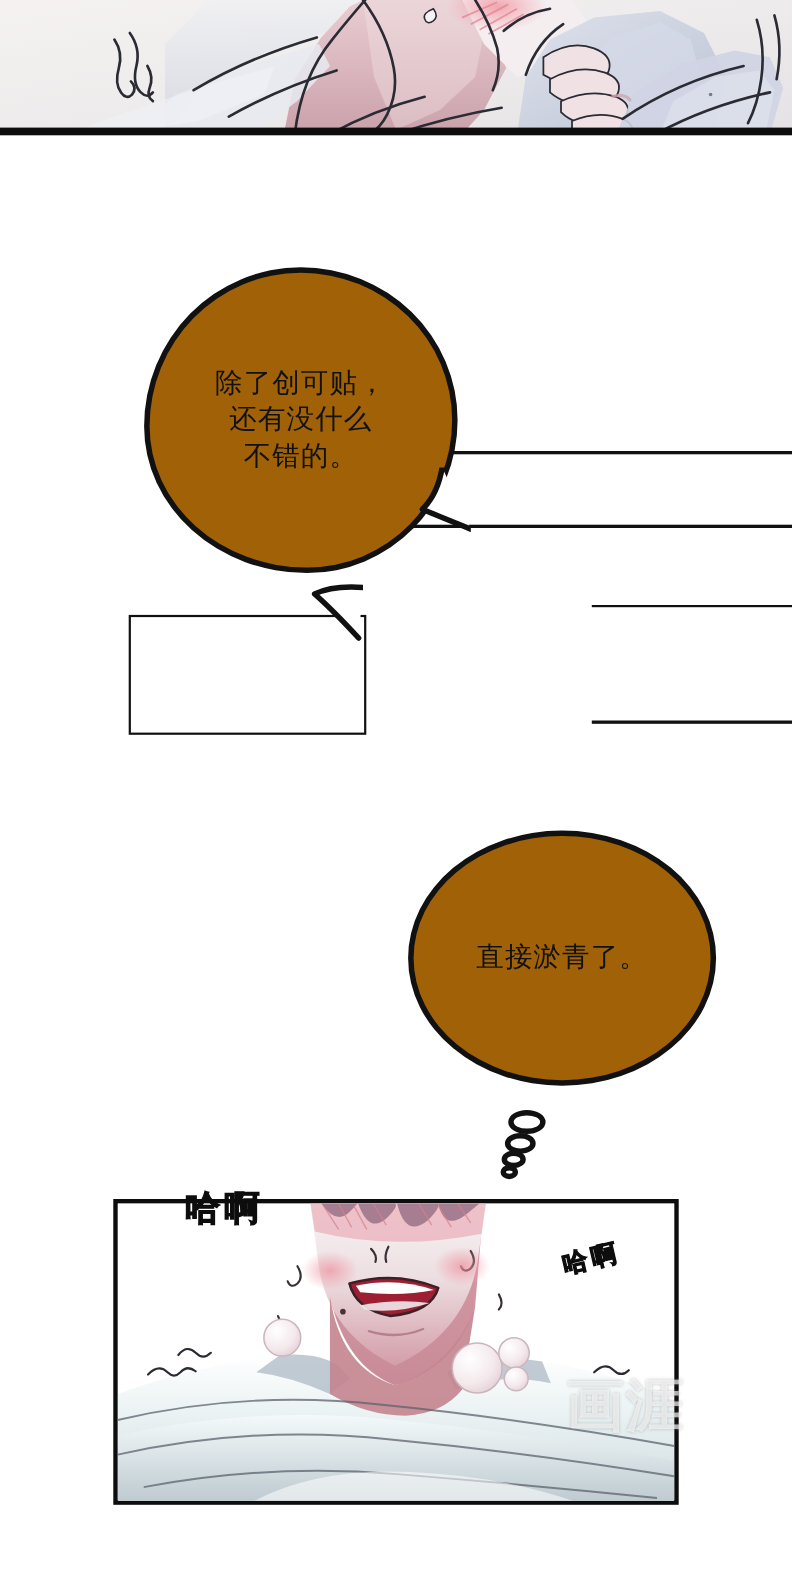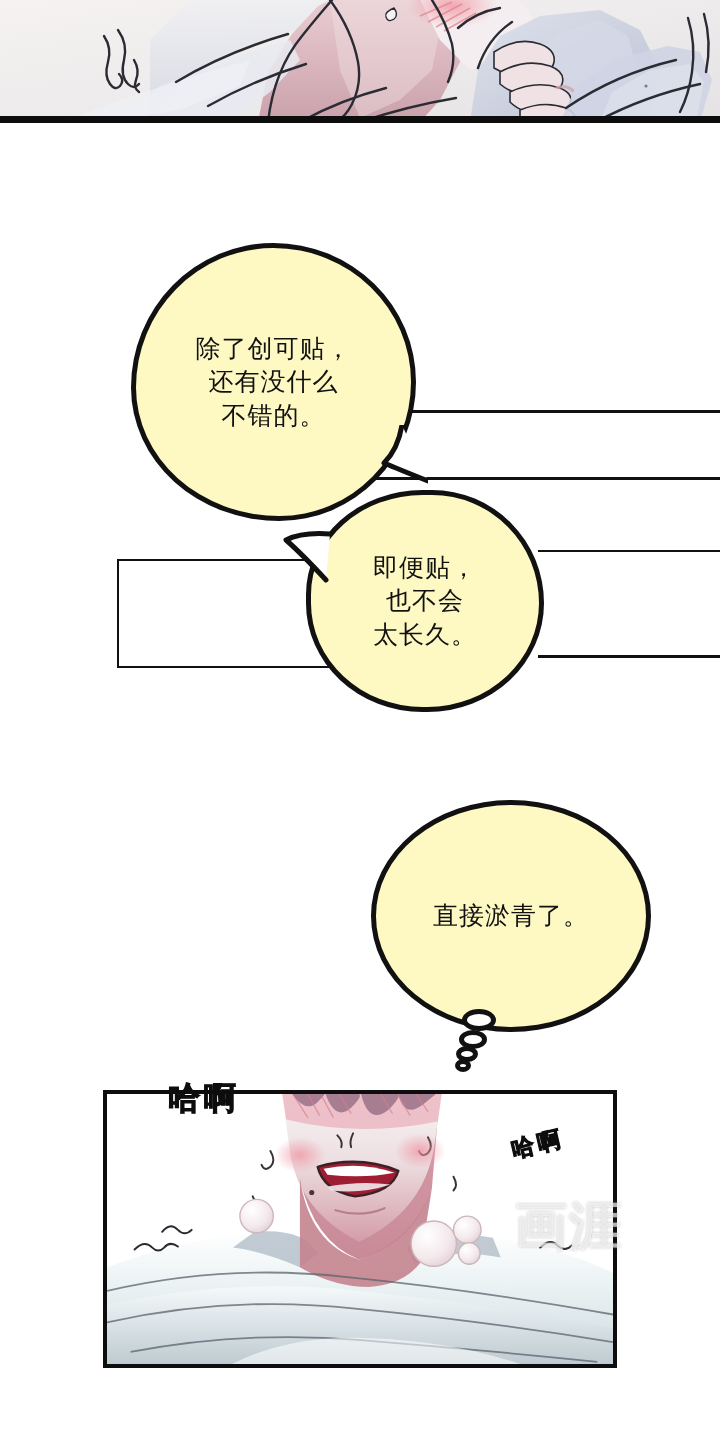--- a/index.html
+++ b/index.html
@@ -49,21 +49,21 @@
   }
   .box-outline {
     position: absolute;
     border: 2px solid #111111;
     background: transparent;
   }
 
   
   .bubble {
     position: absolute;
-    background: #fef9c3;
+    background: #a16207;
     border: 5px solid #111111;
     display: flex;
     align-items: center;
     justify-content: center;
     box-sizing: border-box;
   }
   .bubble-1 {
     left: 131px;
     top: 243px;
     width: 285px;
@@ -72,21 +72,21 @@
   }
   .bubble-2 {
     left: 306px;
     top: 490px;
     width: 238px;
     height: 222px;
     border-radius: 50% 48% 50% 50% / 48% 52% 50% 50%;
   }
   .bubble-3 {
     left: 371px;
-    top: 800px;
+    top: 755px;
     width: 280px;
     height: 232px;
     border-radius: 50% 50% 50% 50% / 50% 50% 50% 50%;
   }
   .btext {
     text-align: center;
     color: #111111;
     font-size: 25px;
     line-height: 1.34;
     letter-spacing: 1px;
@@ -162,21 +162,21 @@
     top: 1135px;
     font-size: 23px;
     transform: rotate(-13deg);
     transform-origin: left top;
   }
 
   
   .watermark {
     position: absolute;
     left: 515px;
-    top: 1200px;
+    top: 1252px;
     width: 200px;
     pointer-events: none;
     user-select: none;
   }
   .wm-big {
     font-size: 52px;
     font-weight: bold;
     color: rgba(255,255,255,0.62);
     letter-spacing: 2px;
     line-height: 1;
@@ -298,25 +298,20 @@
 
   <div class="bubble bubble-1">
     <div class="btext">除了创可贴，
 还有没什么
 不错的。</div>
   </div>
   <svg class="tail-1" viewBox="0 0 56 62">
     <path d="M30 0 q-4 24 -18 38 q14 6 44 18" fill="#ffffff" stroke="#111111" stroke-width="5" stroke-linejoin="round" stroke-linecap="round"></path>
   </svg>
 
-  <div class="bubble bubble-2">
-    <div class="btext">即便贴，
-也不会
-太长久。</div>
-  </div>
   <svg class="tail-2" viewBox="0 0 52 54">
     <path d="M52 4 q-28 -2 -44 6 q16 14 40 40" fill="#ffffff" stroke="#111111" stroke-width="5" stroke-linejoin="round" stroke-linecap="round"></path>
   </svg>
 
   <div class="bubble bubble-3">
     <div class="btext">直接淤青了。</div>
   </div>
   <div class="dot dot-a"></div>
   <div class="dot dot-b"></div>
   <div class="dot dot-c"></div>

